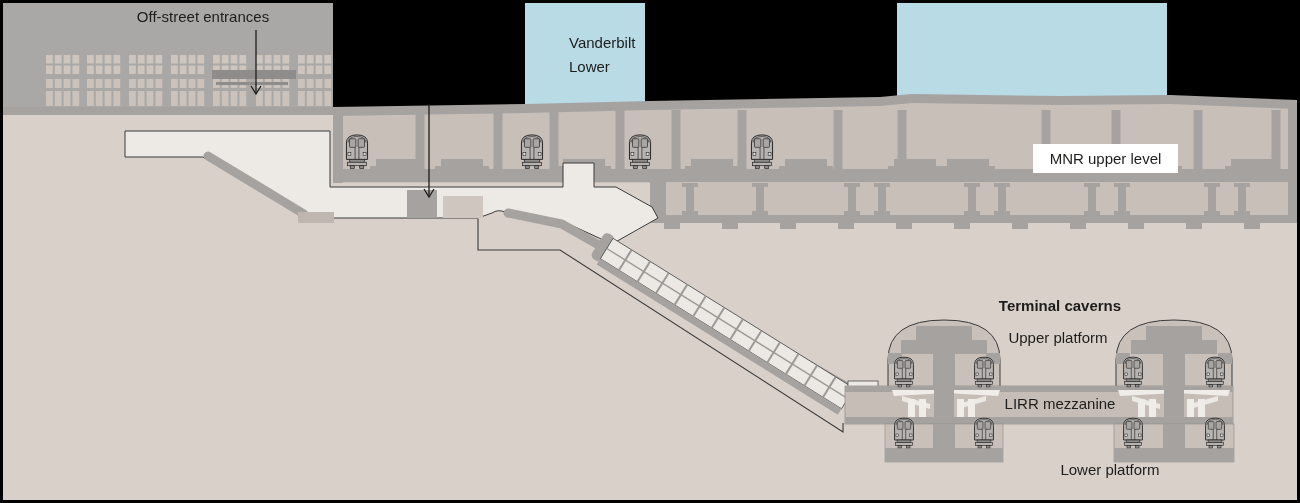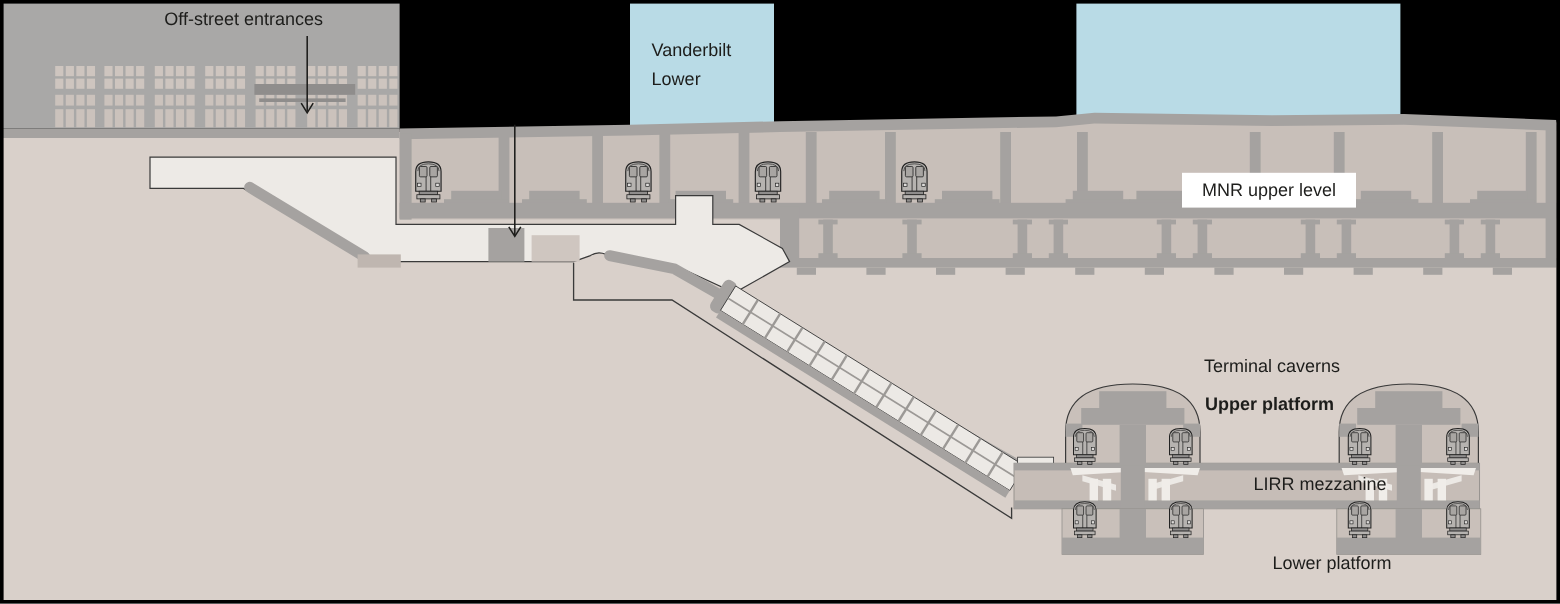--- a/index.html
+++ b/index.html
@@ -8,23 +8,23 @@
     font-family:"Liberation Sans", sans-serif;overflow:hidden;
   }
   .stage svg{position:absolute;left:0;top:0;}
   .lbl{
     position:absolute;color:#1d1d1b;font-size:15px;line-height:18px;
     white-space:nowrap;
   }
   .center{text-align:center;}
   #lbl-mnr{
     background:#ffffff;width:145px;height:29px;line-height:29px;
-    text-align:center;font-size:15px;
+    text-align:center;font-size:15px;margin-left:48px;
   }
-  #lbl-terminal{font-weight:normal;}
+  #lbl-terminal{font-weight:bold;}
   .two-line span{display:block;}
 </style>
 </head>
 <body>
 
 <div class="stage">
 
 <svg width="1300" height="503" viewBox="0 0 1300 503">
   <defs>
     <symbol id="train-symbol" viewBox="0 0 28 38">
@@ -384,29 +384,29 @@
       <line x1="429" y1="104" x2="429" y2="196"></line>
       <polyline points="424,189 429,197 434,189"></polyline>
     </g>
   </g>
 
   <rect x="1.5" y="1.5" width="1297" height="500" fill="none" stroke="#000" stroke-width="3"></rect>
 </svg>
 
 <div class="lbl center" id="lbl-off-street" style="left:122px;top:8px;width:162px;">Off-street entrances</div>
 
-<div class="lbl two-line" style="left:543px;top:31px;line-height:24px;">
+<div class="lbl two-line" style="left:569px;top:31px;line-height:24px;">
   <span>Vanderbilt</span>
   <span>Lower</span>
 </div>
 
 
 <div class="lbl" id="lbl-mnr" style="left:985px;top:144px;">MNR upper level</div>
 
 <div class="lbl center" id="lbl-terminal" style="left:960px;top:297px;width:200px;">Terminal caverns</div>
 
-<div class="lbl center" style="left:958px;top:329px;width:200px;font-weight:bold;">Upper platform</div>
-
-<div class="lbl center" style="left:954px;top:395px;width:212px;padding-left:40px;">LIRR mezzanine</div>
+<div class="lbl center" style="left:958px;top:329px;width:200px;">Upper platform</div>
+
+<div class="lbl center" style="left:954px;top:395px;width:212px;">LIRR mezzanine</div>
 
 <div class="lbl center" style="left:1010px;top:461px;width:200px;">Lower platform</div>
 
 </div>
 
 </body></html>

